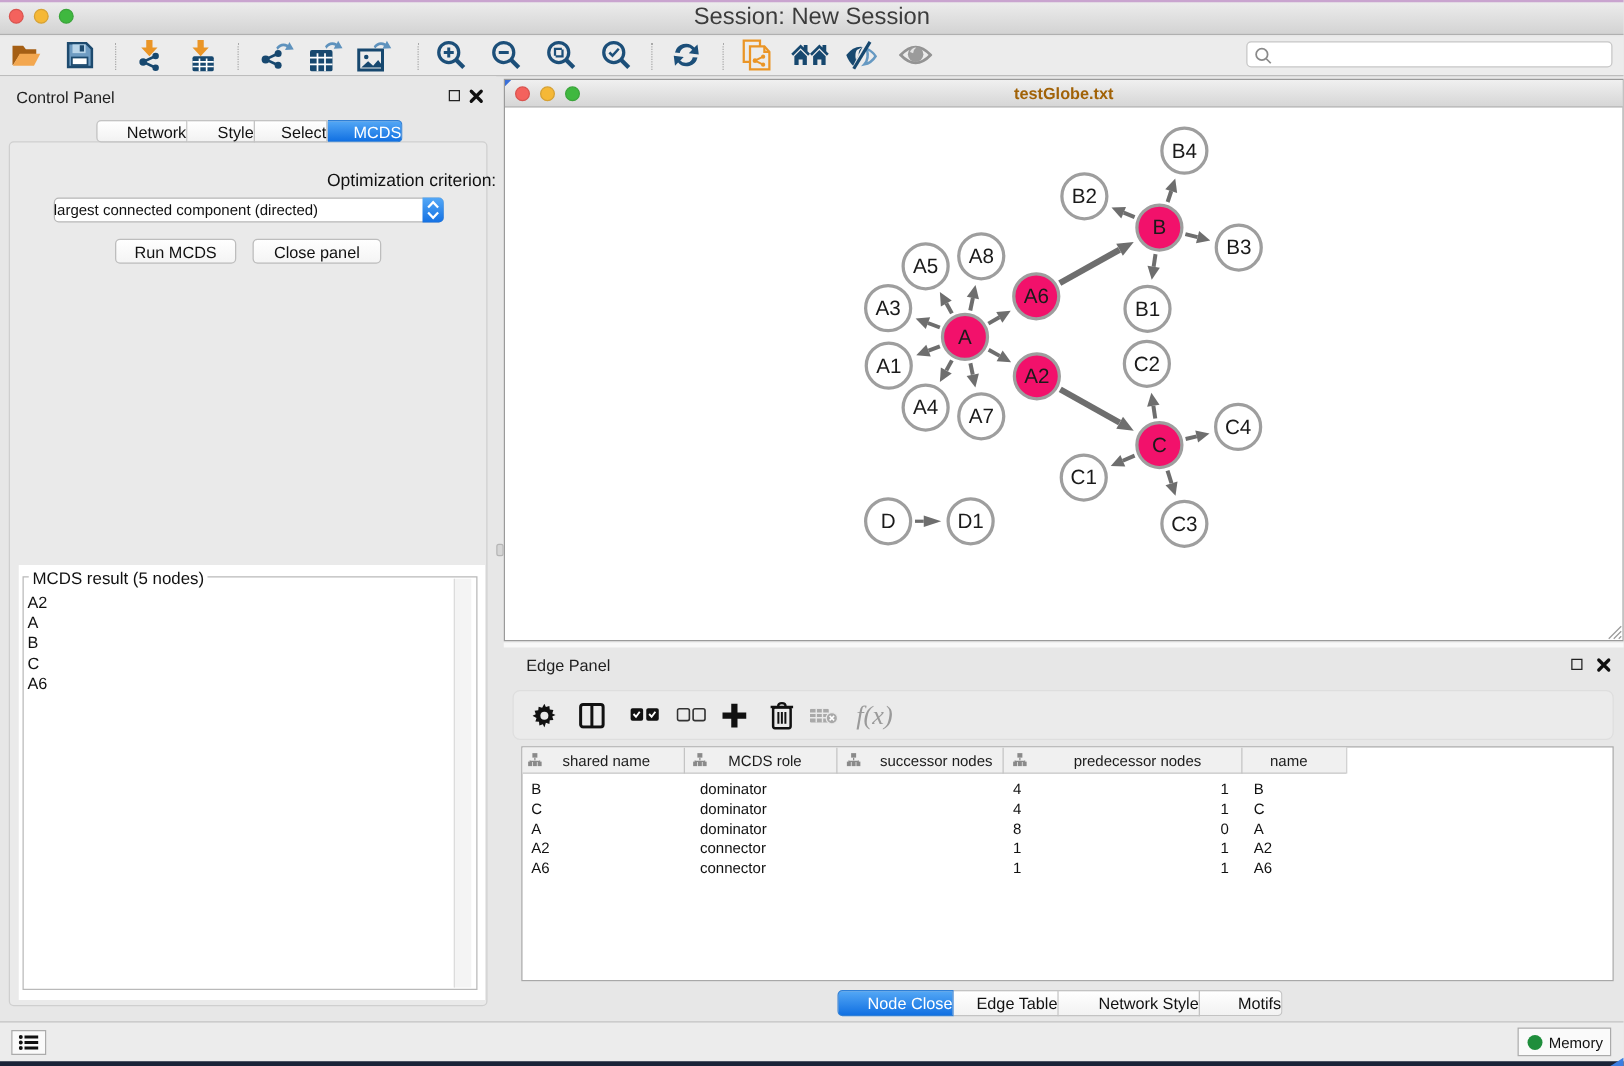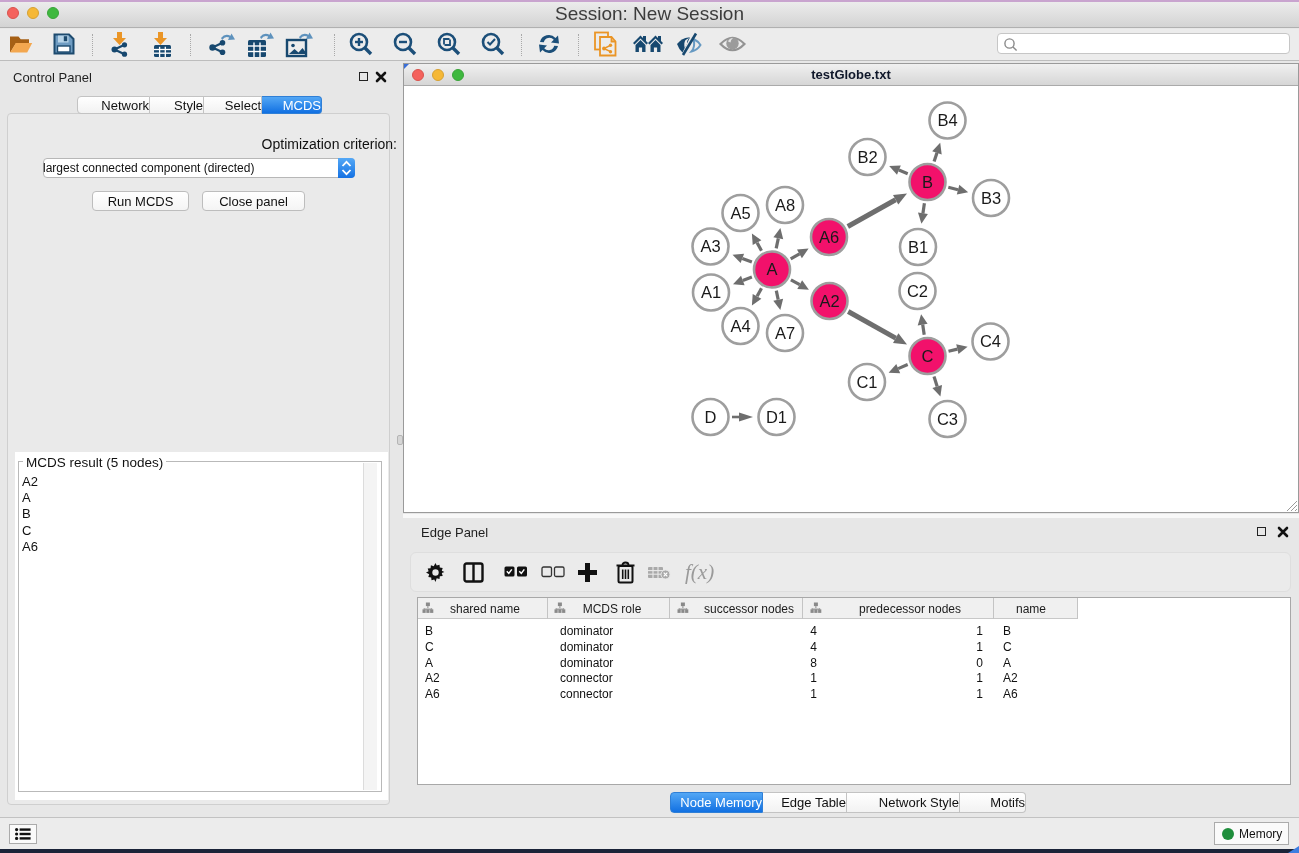--- a/index.html
+++ b/index.html
@@ -182,21 +182,21 @@
 <div class="abs" style="left:15px;top:452px;width:373px;height:348px;background:#fff"></div>
 <div class="abs" style="left:18px;top:461px;width:364px;height:331px;border:1px solid #b9b9b9"></div>
 <div class="abs" style="left:23px;top:455px;background:#fff;padding:0 3px;font-size:13.5px;color:#111">MCDS result (5 nodes)</div>
 <div class="abs" style="left:363px;top:463px;width:14px;height:327px;background:#f4f4f4;border-left:1px solid #dcdcdc"></div>
 <div class="abs" style="left:22px;top:474px;font-size:13px;color:#111;line-height:16.2px">A2<br>A<br>B<br>C<br>A6</div>
 
 <div class="abs" style="left:397px;top:435px;width:6px;height:10px;background:#d6d6d6;border:1px solid #b5b5b5;border-radius:2px"></div>
 
 <div class="abs" style="left:403px;top:63px;width:896px;height:450px;background:#fff;border:1px solid #9a9a9a"></div>
 <div class="abs" style="left:404px;top:64px;width:894px;height:22px;background:linear-gradient(#f0f0f0,#d6d6d6);border-bottom:1px solid #aaaaaa"></div>
-<div class="abs" style="left:404px;top:64px;width:894px;height:22px;text-align:center;line-height:21px;font-size:13px;font-weight:bold;color:#0f172a">testGlobe.txt</div>
+<div class="abs" style="left:404px;top:64px;width:894px;height:22px;text-align:center;line-height:21px;font-size:13px;font-weight:bold;color:#a16207">testGlobe.txt</div>
 <svg class="abs" style="left:404px;top:64px" width="5" height="5" viewBox="0 0 5 5">
     <path d="M0 0 L5 0 L0 5 Z" fill="#3a6fd8"></path>
   </svg>
 <div class="abs tl" style="left:412px;top:69px;background:#f4625d;border:0.5px solid #d9534e"></div>
 <div class="abs tl" style="left:432px;top:69px;background:#f5b836;border:0.5px solid #d6a133"></div>
 <div class="abs tl" style="left:452px;top:69px;background:#3fb83f;border:0.5px solid #3aa43a"></div>
 <svg class="abs" style="left:404px;top:87px" width="894" height="425" viewBox="404 87 894 425" font-family="Liberation Sans, sans-serif">
 <line x1="761.5" y1="250.7" x2="757.1" y2="242.7" stroke="#6e6e6e" stroke-width="3.2"></line>
 <polygon points="751.9,233.5 761.4,240.3 752.7,245.1" fill="#6e6e6e"></polygon>
 <line x1="776.2" y1="248.4" x2="778.3" y2="238.3" stroke="#6e6e6e" stroke-width="3.2"></line>
@@ -400,21 +400,21 @@
 <div class="cell" style="left:720px;top:671px;width:97px;text-align:right">1</div>
 <div class="cell" style="left:886px;top:671px;width:97px;text-align:right">1</div>
 <div class="cell" style="left:1003px;top:671px">A2</div>
 <div class="cell" style="left:425px;top:687px">A6</div>
 <div class="cell" style="left:560px;top:687px">connector</div>
 <div class="cell" style="left:720px;top:687px;width:97px;text-align:right">1</div>
 <div class="cell" style="left:886px;top:687px;width:97px;text-align:right">1</div>
 <div class="cell" style="left:1003px;top:687px">A6</div>
 
 <div class="abs tabrow" style="left:670px;top:792px;width:356px;height:21px">
- <div class="tab first sel" style="width:93px;line-height:20px">Node Memory</div>
+ <div class="tab first sel" style="width:93px;line-height:20px">Node Close</div>
  <div class="tab" style="width:84px;line-height:20px">Edge Table</div>
  <div class="tab" style="width:113px;line-height:20px">Network Style</div>
  <div class="tab last" style="width:66px;line-height:20px">Motifs</div>
 </div>
 
 <div class="abs" style="left:0;top:817px;width:1299px;height:32px;background:#ececec;border-top:1px solid #c2c2c2"></div>
 <div class="abs" style="left:9px;top:824px;width:28px;height:20px;background:#fafafa;border:1px solid #ababab"></div>
 <svg class="abs" style="left:15px;top:828px" width="16" height="12" viewBox="0 0 16 12">
  <g fill="#111">
       <circle cx="1.6" cy="1.6" r="1.6"></circle>

